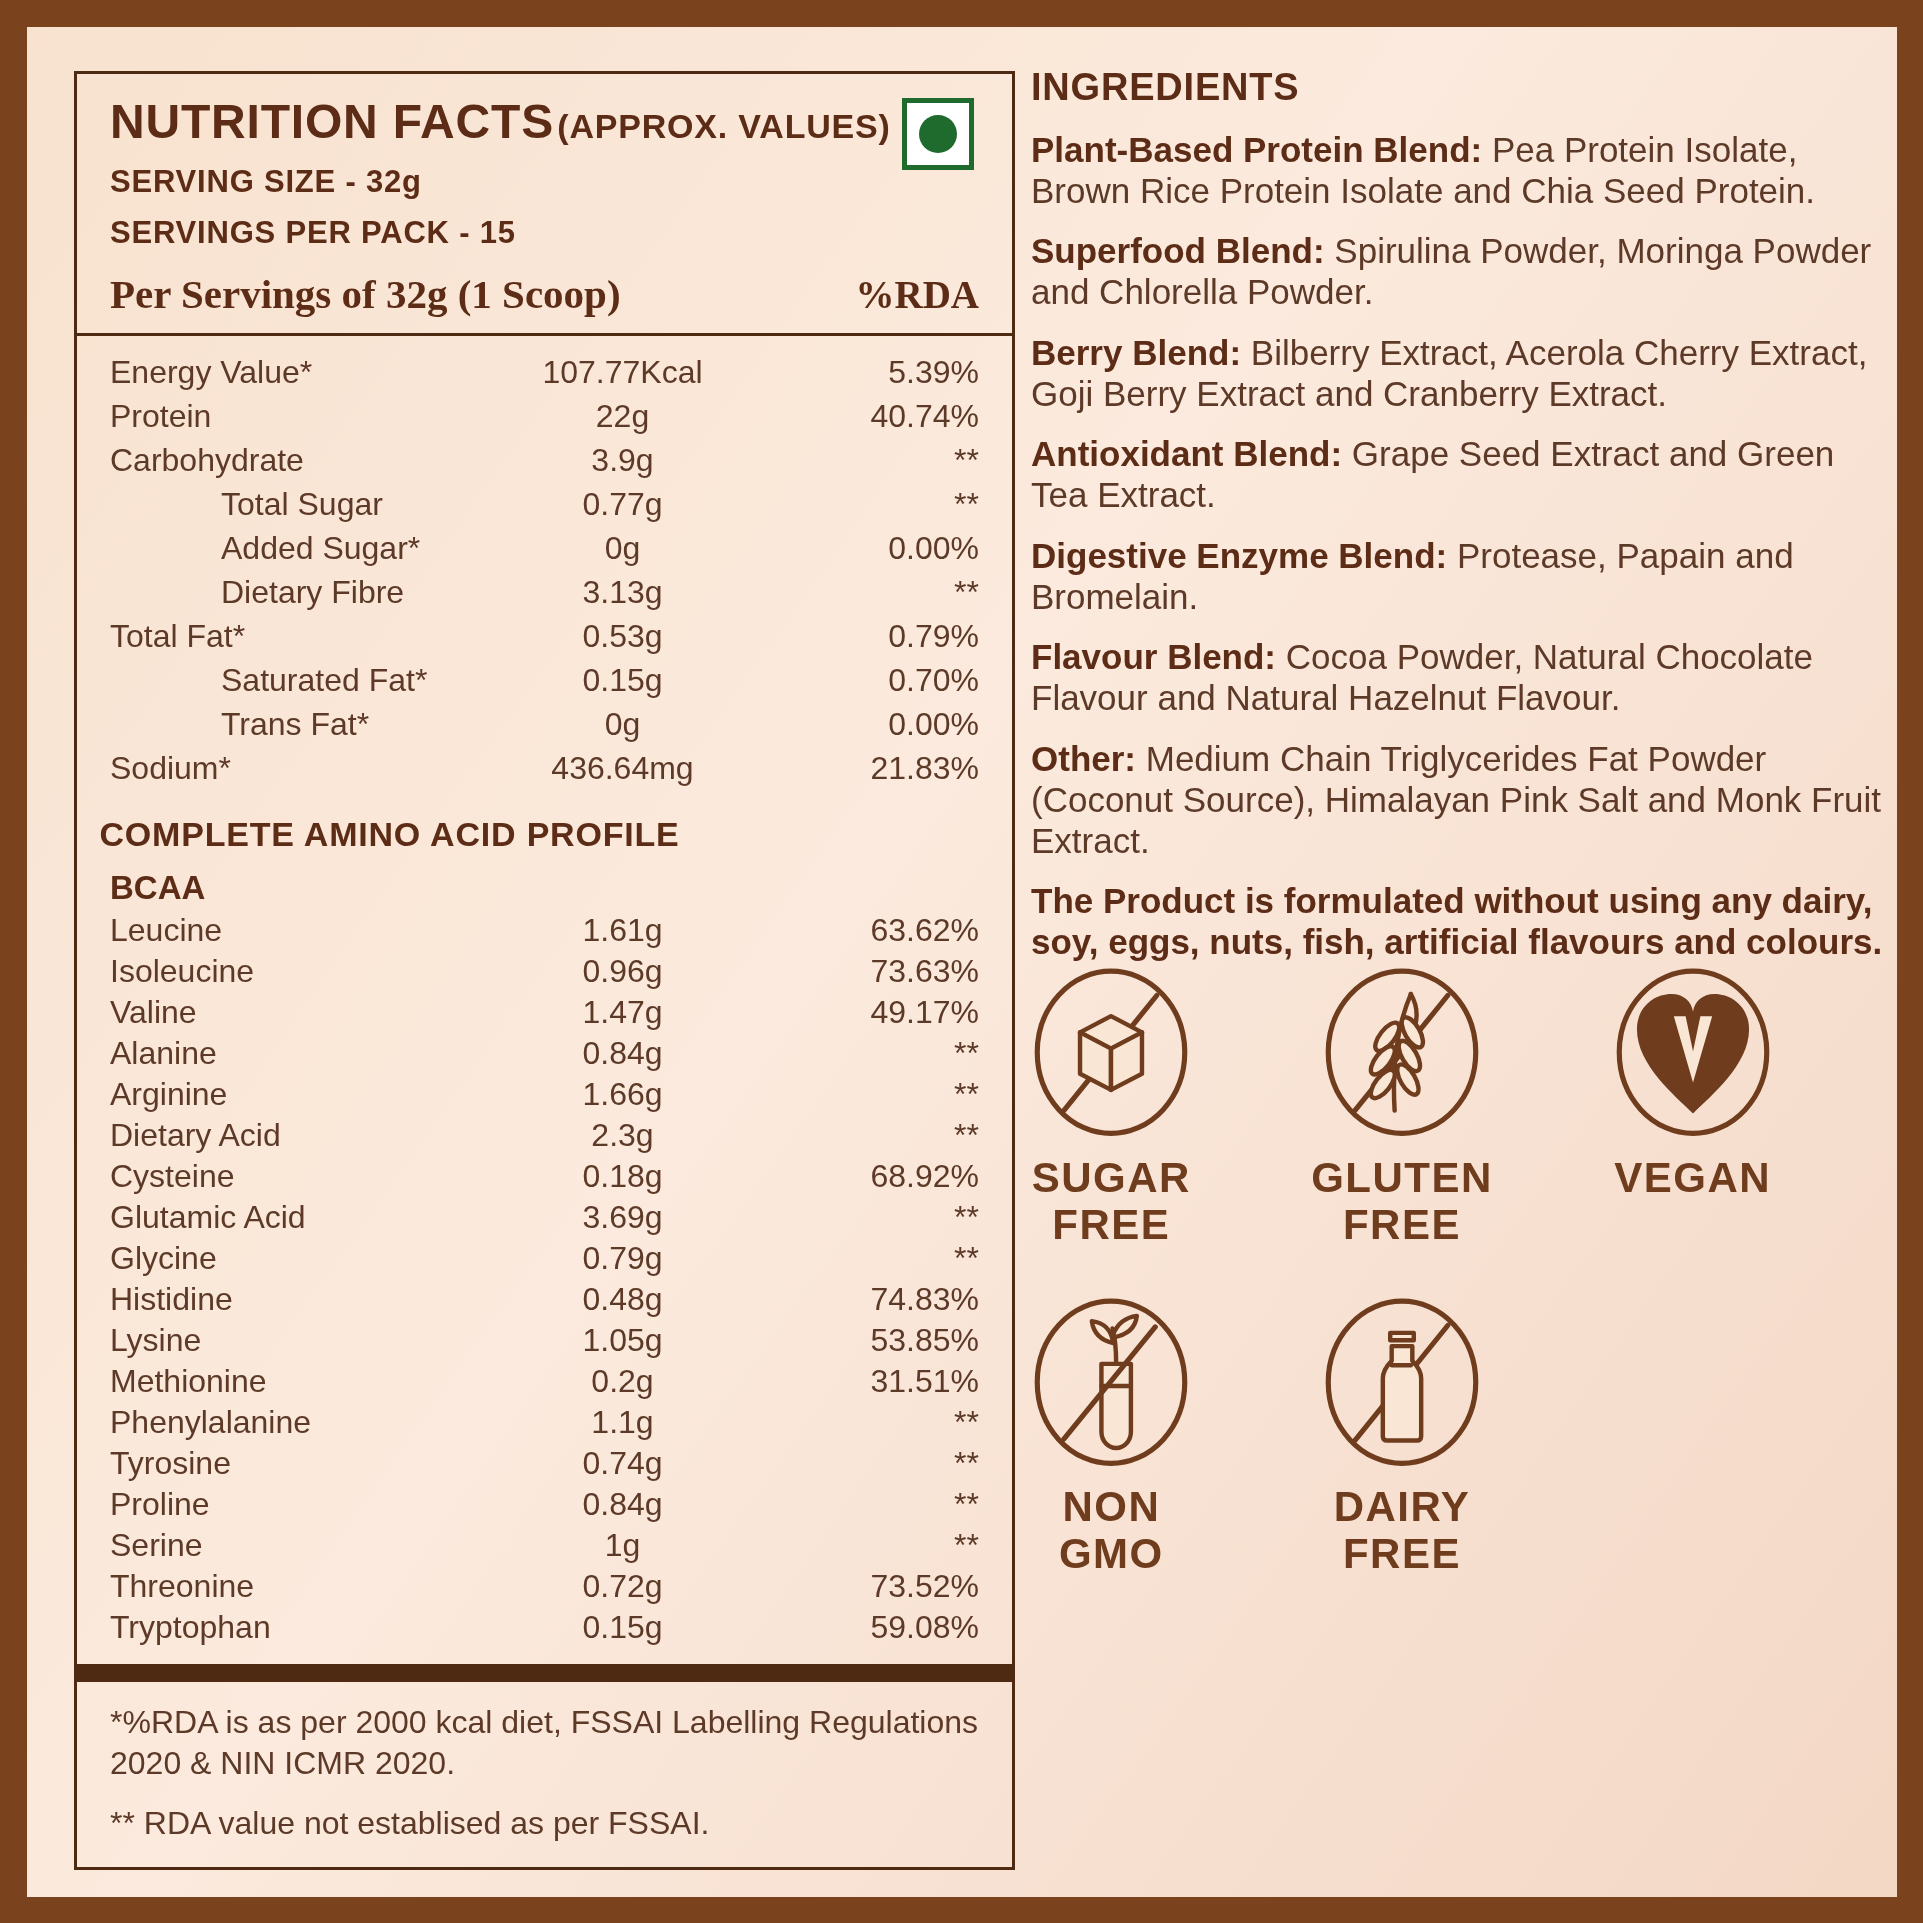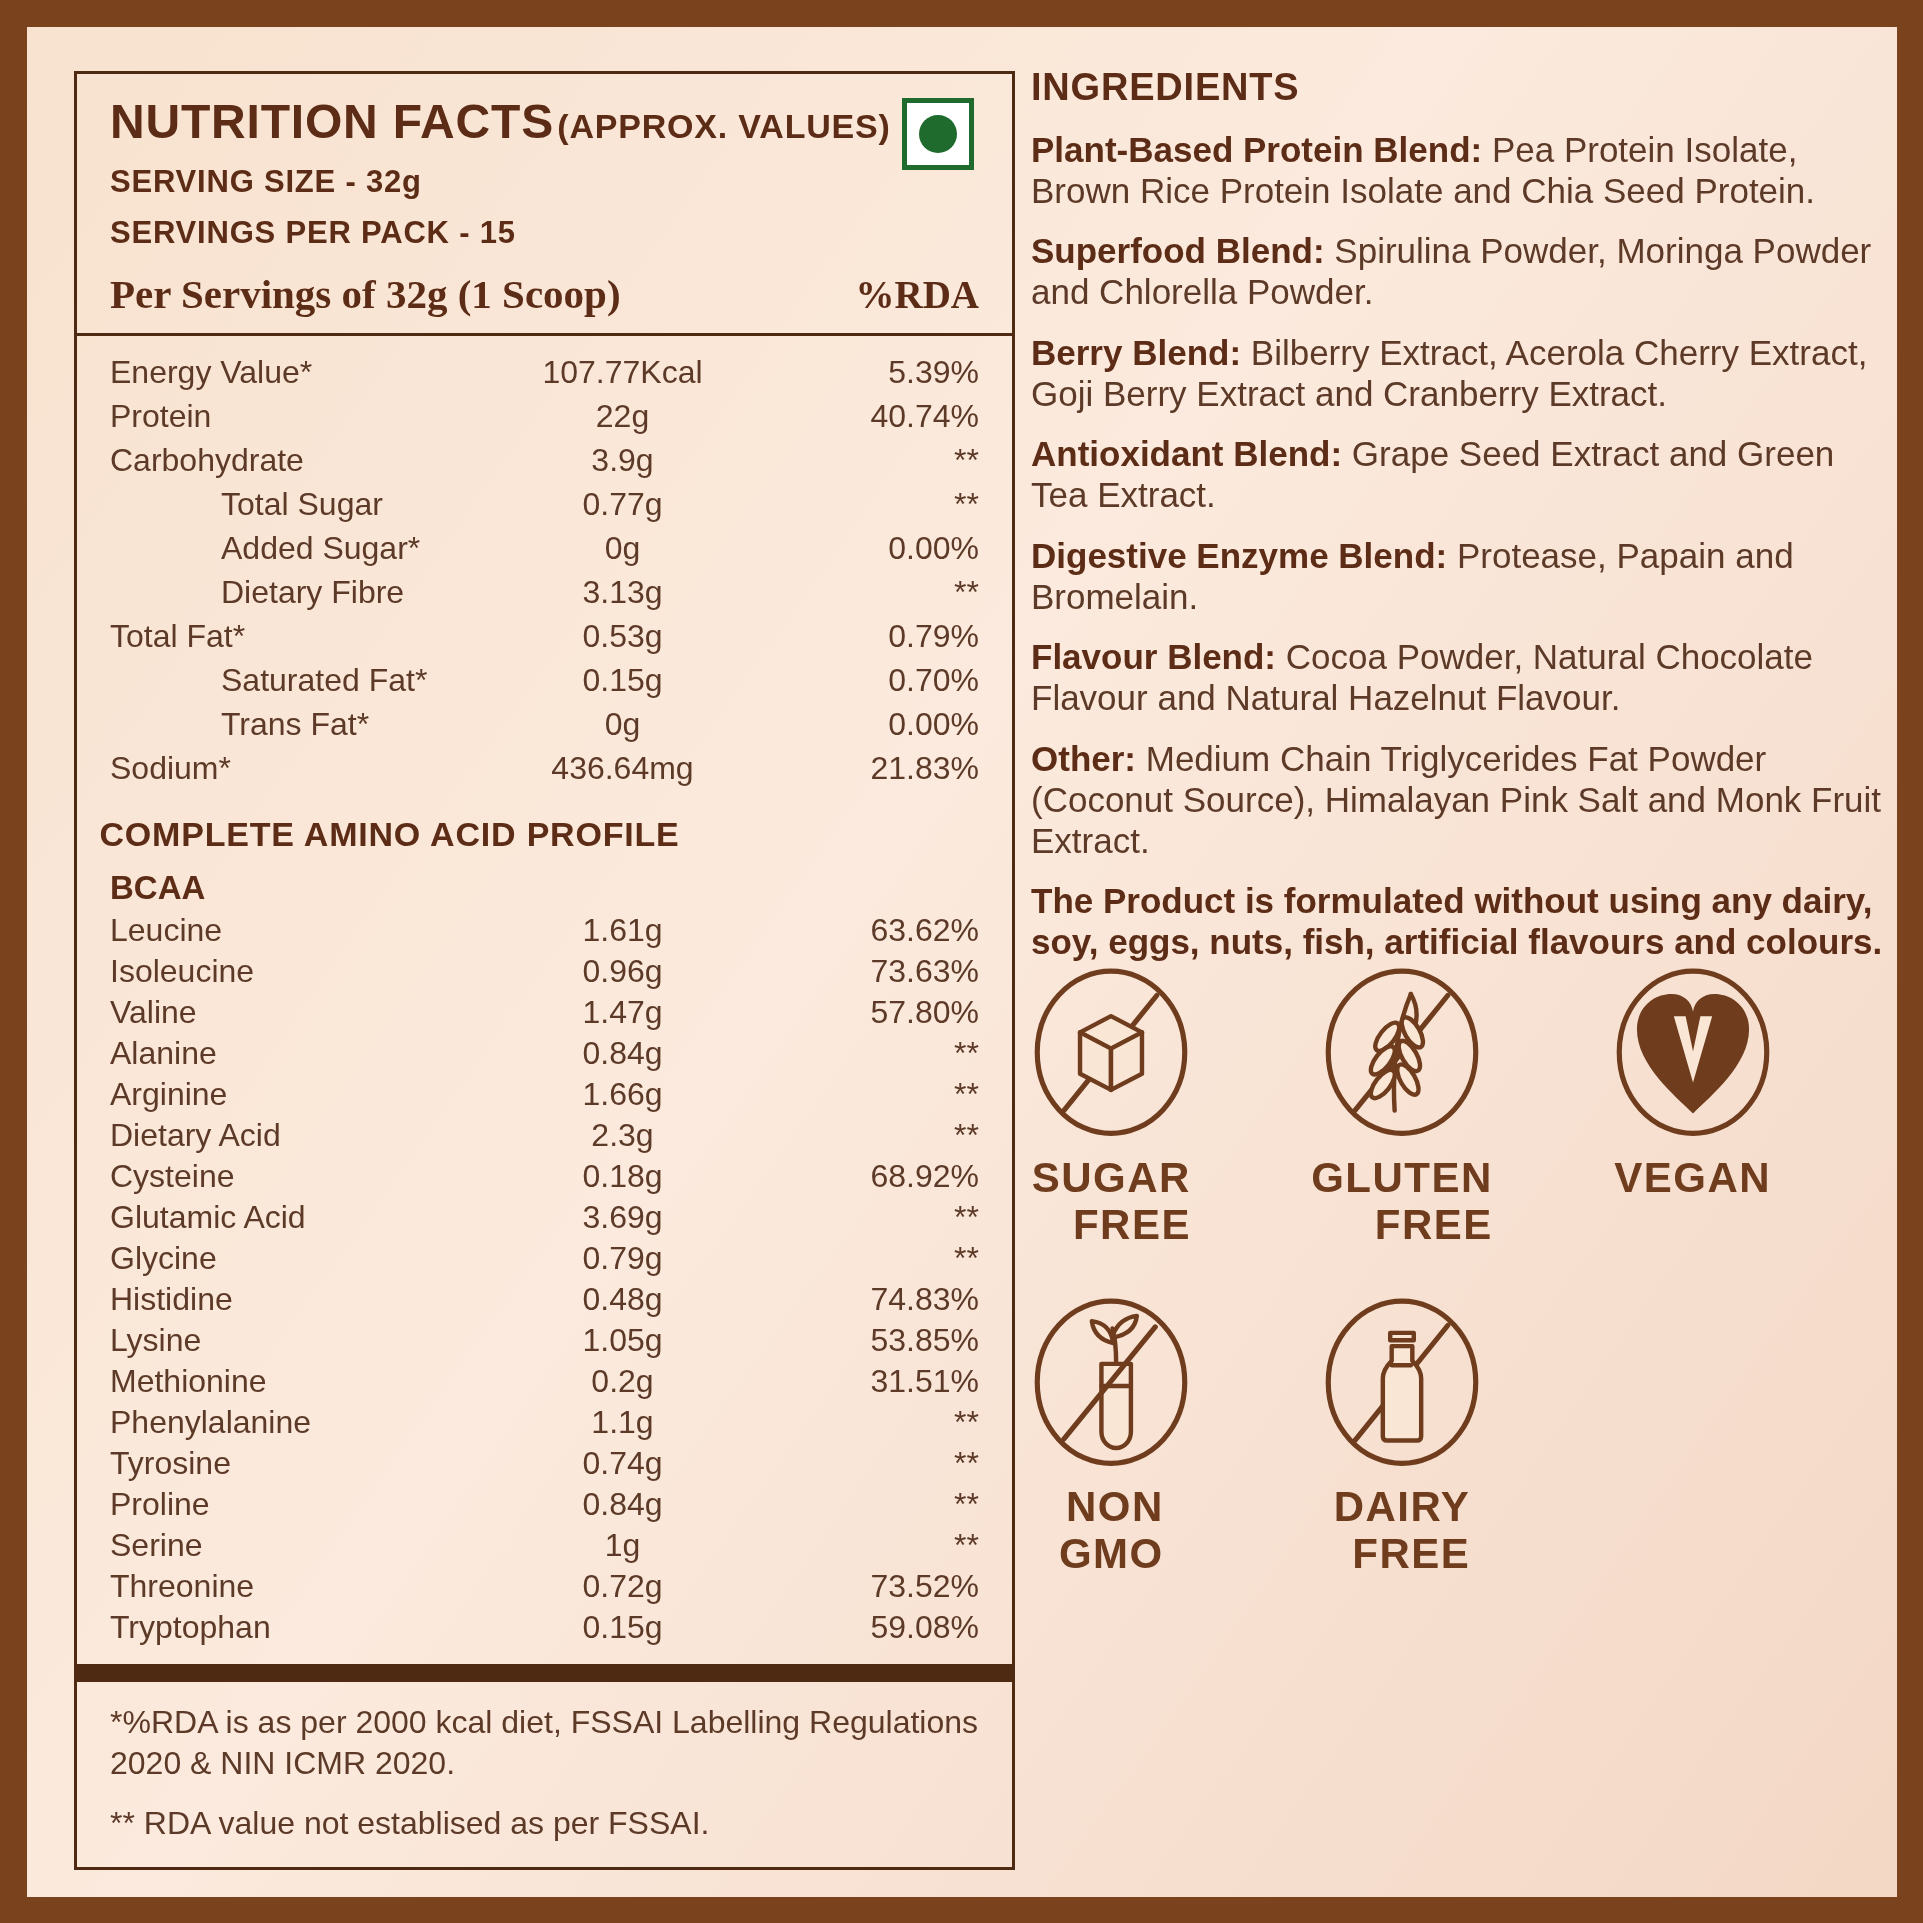--- a/index.html
+++ b/index.html
@@ -56,21 +56,21 @@
   .ing-title{font-size:38px;font-weight:800;color:var(--heading);letter-spacing:0.8px;}
   .ingredients p{font-size:35px;line-height:41px;margin-top:19.5px;color:var(--text);}
   .ingredients p b{color:var(--heading);font-weight:800;}
 
   
   .badges{position:absolute;left:966px;top:966px;width:872px;
           display:grid;grid-template-columns:repeat(3,1fr);row-gap:48px;justify-items:center;}
   .badge{display:flex;flex-direction:column;align-items:center;}
   .badge svg{width:164px;height:177px;display:block;}
   .badge-label{margin-top:10.5px;font-size:42px;font-weight:800;color:var(--badge);
-               text-align:right;line-height:1.12;letter-spacing:1.5px;}
+               text-align:center;line-height:1.12;letter-spacing:1.5px;}
   .badge-label span{display:block;}
 
   
   .s{stroke:var(--badge);stroke-width:7;fill:none;stroke-linecap:round;stroke-linejoin:round;}
   .s6{stroke:var(--badge);stroke-width:6;fill:none;stroke-linecap:round;stroke-linejoin:round;}
   .f{fill:var(--cream);stroke:var(--badge);stroke-width:6;stroke-linejoin:round;}
   .solid{fill:var(--badge);stroke:none;}
   .bgfill{fill:var(--cream);stroke:none;}
 </style>
 </head>
@@ -157,21 +157,21 @@
           <span class="rda">63.62%</span>
         </div>
         <div class="row amino">
           <span class="lbl">Isoleucine</span>
           <span class="amt">0.96g</span>
           <span class="rda">73.63%</span>
         </div>
         <div class="row amino">
           <span class="lbl">Valine</span>
           <span class="amt">1.47g</span>
-          <span class="rda">57.80%</span>
+          <span class="rda">49.17%</span>
         </div>
         <div class="row amino">
           <span class="lbl">Alanine</span>
           <span class="amt">0.84g</span>
           <span class="rda">**</span>
         </div>
         <div class="row amino">
           <span class="lbl">Arginine</span>
           <span class="amt">1.66g</span>
           <span class="rda">**</span>

